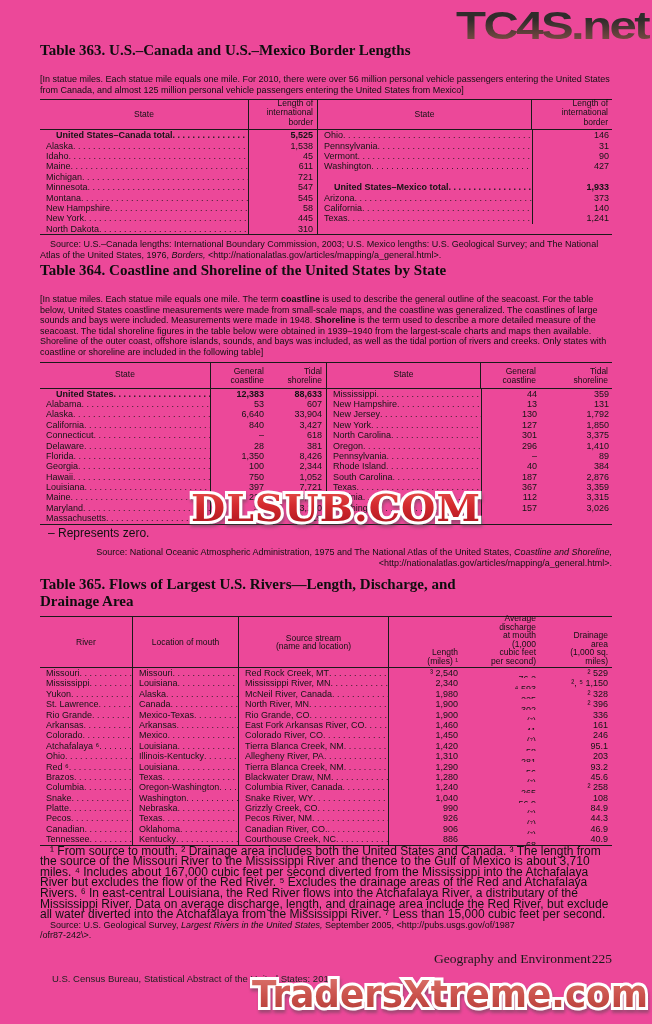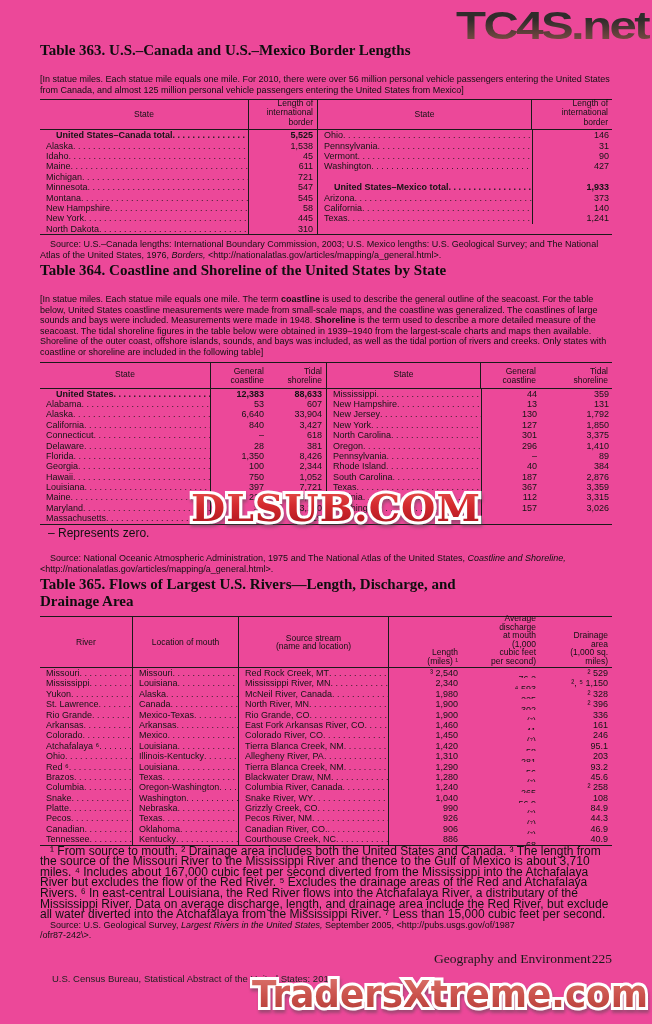--- a/index.html
+++ b/index.html
@@ -499,21 +499,21 @@
                 <span class="dots"></span>
               </div>
               <div class="val x-g2 bl"></div>
               <div class="val x-t2"></div>
             </div>
           </div>
       </div>
     </div>
 
     <div class="zero-note">– Represents zero.</div>
-    <div class="src" style="margin-top:15px;"><span>Source: National Oceanic Atmospheric Administration, 1975 and The National Atlas of the United States, </span><i>Coastline and Shoreline,</i><span> &lt;http://nationalatlas.gov/articles/mapping/a_general.html&gt;.</span></div>
+    <div class="src" style="margin-top:9px;text-align:right;"><span>Source: National Oceanic Atmospheric Administration, 1975 and The National Atlas of the United States, </span><i>Coastline and Shoreline,</i><span> &lt;http://nationalatlas.gov/articles/mapping/a_general.html&gt;.</span></div>
   </div>
 
   <div class="sec" style="top:576px;">
     <div class="t-title">Table 365. Flows of Largest U.S. Rivers—Length, Discharge, and
 Drainage Area</div>
 
     <div class="tbl" style="margin-top:6px;">
       <div class="hdr h365">
         <div class="h hc y-riv">River</div>
         <div class="h hc y-mou bl">Location of mouth</div>

